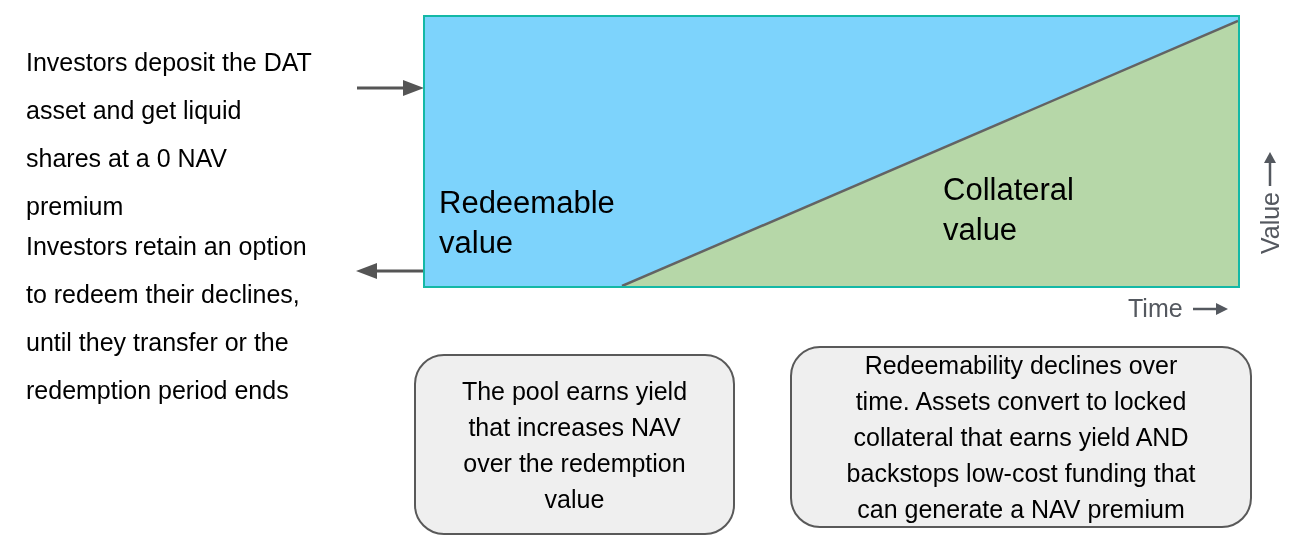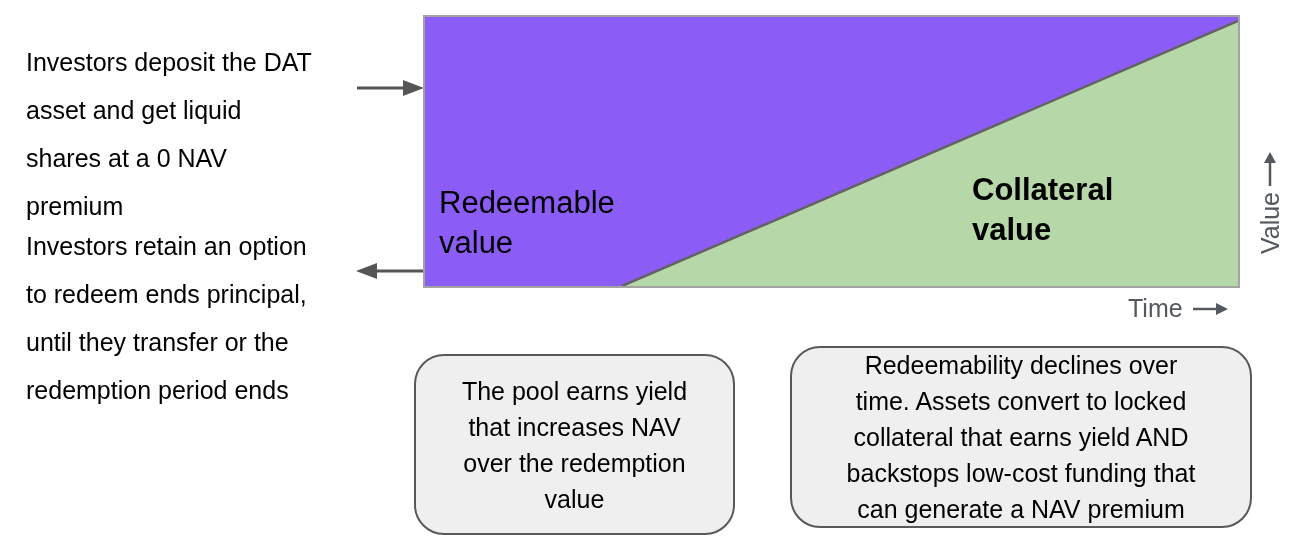--- a/index.html
+++ b/index.html
@@ -18,33 +18,33 @@
   #annotation-deposit { left:26px; top:38px;  width:370px; }
   #annotation-redeem  { left:26px; top:222px; width:380px; }
 
   .arrow-svg { position:absolute; }
   #arrow-deposit { left:357px; top:79px; }
   #arrow-redeem  { left:355px; top:262px; }
 
   #chart {
     position:absolute; left:423px; top:15px;
     width:813px; height:269px;
-    background:#8b5cf6;
-    border:2px solid #a3a3a3;
+    background:#7dd3fc;
+    border:2px solid #14b8a6;
   }
   #chart svg.fill-layer {
     position:absolute; left:0; top:0; width:100%; height:100%; display:block;
   }
   .region-label {
     position:absolute;
     font-size:31px; line-height:40px;
     white-space:pre-line;
   }
   #label-redeemable { left:14px;  top:166px; }
-  #label-collateral { left:547px; top:153px;font-weight:bold; }
+  #label-collateral { left:518px; top:153px; }
 
   #time-axis {
     position:absolute; left:1128px; top:294px;
     display:flex; align-items:center; gap:10px;
     font-size:25px; color:#54585f;
   }
   #value-axis {
     position:absolute; left:1247px; top:152px;
     width:46px; height:130px;
     display:flex; flex-direction:column; align-items:center; gap:6px;
@@ -75,21 +75,21 @@
 asset and get liquid
 shares at a 0 NAV
 premium</div>
 
 <svg class="arrow-svg" id="arrow-deposit" width="68" height="18" viewBox="0 0 68 18">
   <line x1="0" y1="9" x2="48" y2="9" stroke="#555555" stroke-width="3"></line>
   <polygon points="46,1 67,9 46,17" fill="#555555"></polygon>
 </svg>
 
 <div class="annotation" id="annotation-redeem">Investors retain an option
-to redeem ends principal,
+to redeem their declines,
 until they transfer or the
 redemption period ends</div>
 
 <svg class="arrow-svg" id="arrow-redeem" width="68" height="18" viewBox="0 0 68 18">
   <line x1="68" y1="9" x2="20" y2="9" stroke="#555555" stroke-width="3"></line>
   <polygon points="22,1 1,9 22,17" fill="#555555"></polygon>
 </svg>
 
 <div id="chart">
   <svg class="fill-layer" viewBox="0 0 813 269" preserveAspectRatio="none">

